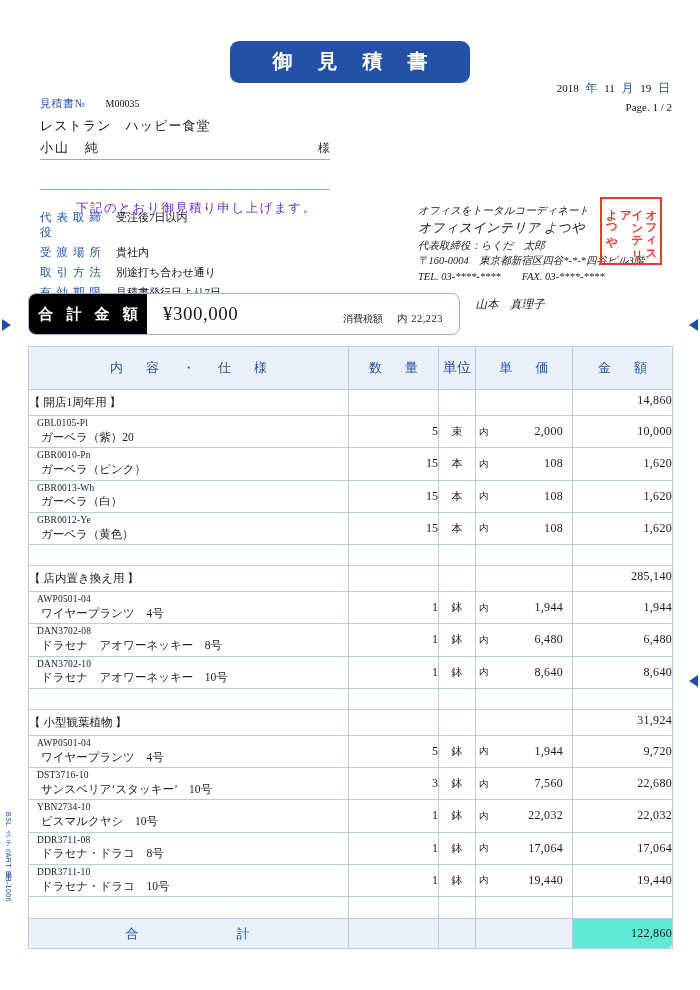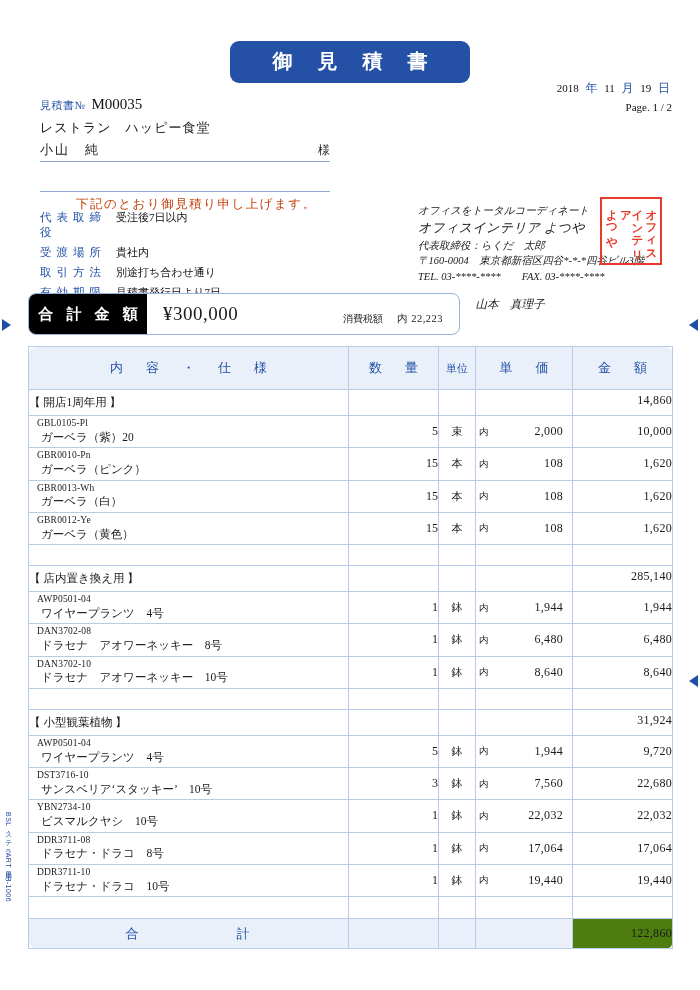--- a/index.html
+++ b/index.html
@@ -36,28 +36,28 @@
   
   .datebox { position: absolute; top: 80px; right: 28px; text-align: right; font-size: 11px; color: #111; }
   .datebox .jp { color: #2451a6; font-size: 12px; }
   .datebox .ln { white-space: nowrap; }
   .datebox .ln span { margin: 0 2px; }
   .pageno { margin-top: 4px; font-size: 11px; }
 
   
   .cust { position: absolute; top: 96px; left: 40px; width: 290px; }
   .cust .quono { font-size: 11px; color: #2451a6; letter-spacing: .5px; }
-  .cust .quono .val { color: #111; font-size: 15px; margin-left: 6px; letter-spacing: 0; }
+  .cust .quono .val { color: #111; font-size: 10px; margin-left: 20px; letter-spacing: 0; }
   .cust .cname { font-size: 13px; margin-top: 6px; letter-spacing: 1px; }
   .cust .prow { display: flex; justify-content: space-between; align-items: flex-end;
                 border-bottom: 1px solid #8fa8d4; padding-bottom: 2px; margin-top: 4px; }
   .cust .pname { font-size: 13px; letter-spacing: 2px; }
   .cust .sama { font-size: 12px; }
   .cust .rule2 { border-bottom: 1px solid #8fa8d4; height: 30px; }
-  .cust .lead { color: #c2410c; font-size: 12.5px; letter-spacing: 1.5px; margin-top: 4px; padding-left: 36px; }
+  .cust .lead { color: #6d28d9; font-size: 12.5px; letter-spacing: 1.5px; margin-top: 10px; padding-left: 36px; }
 
   
   .terms { position: absolute; top: 210px; left: 40px; font-size: 11.5px; }
   .terms .trow { display: flex; margin-bottom: 5px; align-items: baseline; }
   .terms .tk { color: #2451a6; width: 76px; letter-spacing: 5px; flex: 0 0 76px; }
   .terms .tv { color: #111; font-size: 11px; }
 
   
   .seller { position: absolute; top: 203px; left: 418px; font-size: 11px; line-height: 1.45; font-style: italic; }
   .seller .s1 { font-size: 10.5px; }
@@ -104,21 +104,21 @@
   .tbl col.c0 { width: 320px; }
   .tbl col.c1 { width: 90px; }
   .tbl col.c2 { width: 37px; }
   .tbl col.c3 { width: 97px; }
   .tbl col.c4 { width: 100px; }
   .tbl th, .tbl td { border: 1px solid #b9cbe6; padding: 0; vertical-align: middle; }
   .tbl thead th {
     background: #e9f0fa; color: #2451a6; height: 43px;
     font-weight: normal; font-size: 13px; letter-spacing: 5px; text-indent: 5px;
   }
-  .tbl thead th.narrow { letter-spacing: 0; text-indent: 0; font-size: 11px; }
+  .tbl thead th.narrow { letter-spacing: 0; text-indent: 0; font-size: 14px; }
   .tbl thead tr th:first-child { border-top-left-radius: 8px; }
   .tbl thead tr th:last-child  { border-top-right-radius: 8px; }
 
   .cell-desc { padding: 2px 0 3px 8px; line-height: 1.25; }
   .cell-desc .code { font-size: 9.5px; letter-spacing: .2px; }
   .cell-desc .nm   { font-size: 11.5px; padding-left: 4px; }
   .cell-sec { padding: 0 0 3px 10px; font-size: 11.5px; vertical-align: bottom; }
   .num { text-align: right; padding-right: 9px; font-size: 12px; letter-spacing: .3px; }
   .qty { text-align: right; padding-right: 9px; font-size: 12px; }
   .unit { text-align: center; font-size: 11px; }
@@ -129,21 +129,21 @@
   tr.r-item td { height: 30px; }
   tr.r-sec  td { height: 26px; }
   tr.r-blank td { height: 21px; }
   tr.r-blank2 td { height: 22px; }
 
   tfoot td { background: #e9f0fa; height: 30px; }
   tfoot td.sum-label { color: #2451a6; font-size: 13px; text-align: center; letter-spacing: 2px; }
   tfoot td.sum-label span { display: inline-block; }
   tfoot td.sum-label .g1 { margin-right: 96px; }
   tfoot td:first-child { border-bottom-left-radius: 8px; }
-  tfoot td:last-child  { border-bottom-right-radius: 8px; background: #4d7c0f; }
+  tfoot td:last-child  { border-bottom-right-radius: 8px; background: #5eead4; }
 
   
   .sidecode {
     position: absolute; left: 3px; bottom: 88px;
     writing-mode: vertical-rl;
     font-size: 7px; color: #2451a6; letter-spacing: .5px;
     font-family: "Liberation Sans", sans-serif;
     white-space: nowrap;
   }
 </style>

